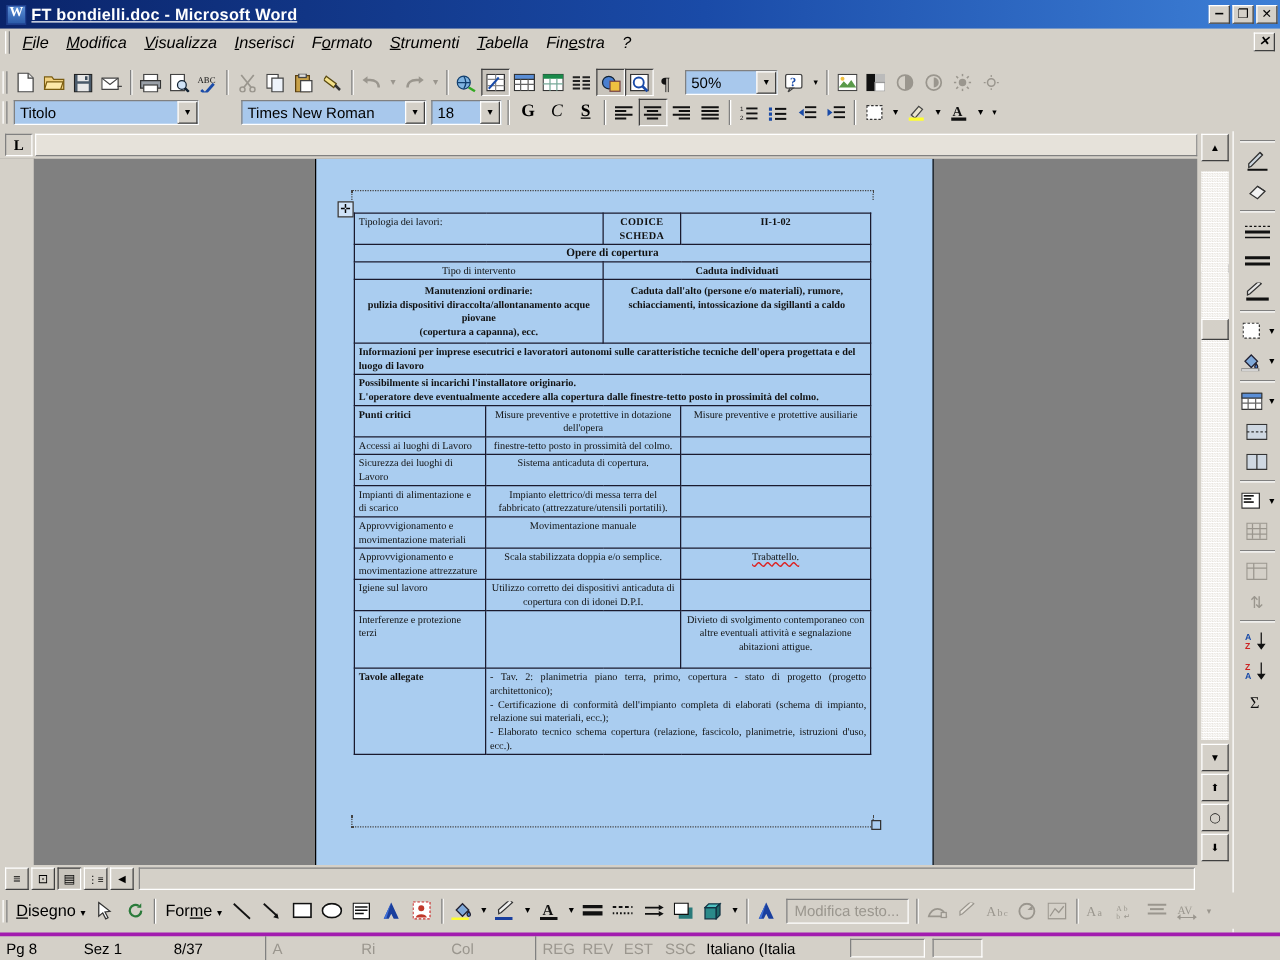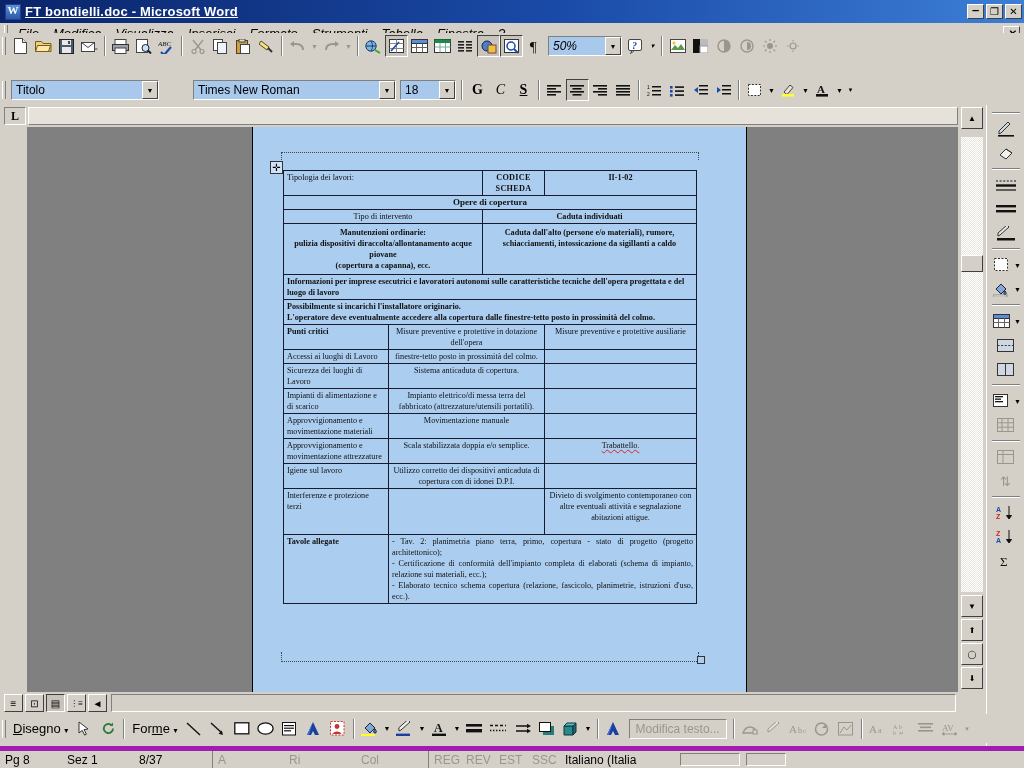--- a/index.html
+++ b/index.html
@@ -64,21 +64,21 @@
   .gripper {
     width: 4px; height: 18px; margin-right: 3px; flex: none;
     border-left: 1px solid #fff; border-right: 1px solid #808080;
   }
 
   
   .toolbar {
     position: absolute; left: 0; width: 1024px; height: 26px;
     background: #d4d0c8; display: flex; align-items: center; padding-left: 2px;
   }
-  #toolbar-standard { top: 33px; font-style: italic; }
+  #toolbar-standard { top: 53px; }
   #toolbar-formatting { top: 77px; }
   .tbsep { width: 2px; height: 20px; margin: 0 3px; flex: none;
     border-left: 1px solid #808080; border-right: 1px solid #fff; }
   .tbtn {
     width: 23px; height: 22px; flex: none; position: relative;
     display: flex; align-items: center; justify-content: center;
     font-size: 12px; color: #000; cursor: default; border: 1px solid transparent;
   }
   .tbtn.pressed { border-color: #404040 #fff #fff #404040; background: #c8c4bc; }
   .tbtn.dis { color: #9a968e; }
@@ -96,21 +96,21 @@
   .combo .val {
     flex: 1 1 auto; font-size: 12px; color: #000; padding-left: 4px;
     white-space: nowrap; overflow: hidden;
   }
   .combo .arw {
     width: 16px; height: 18px; flex: none; background: #d4d0c8;
     border: 1px solid; border-color: #fff #404040 #404040 #fff;
     display: flex; align-items: center; justify-content: center; font-size: 7px;
   }
   #combo-style { width: 148px; }
-  #combo-font  { width: 203px; margin-left: 32px; }
+  #combo-font  { width: 148px; margin-left: 32px; }
   #combo-size  { width: 56px; }
   #combo-zoom  { width: 74px; }
 
   
   .rulerrow {
     position: absolute; left: 0; top: 105px; width: 1024px; height: 22px;
     background: #d4d0c8;
   }
   .tabsel {
     position: absolute; left: 4px; top: 2px; width: 22px; height: 18px;
@@ -250,21 +250,21 @@
   .dbox {
     height: 20px; padding: 0 6px; margin: 0 3px; flex: none;
     background: #d4d0c8; border: 1px solid; border-color: #808080 #fff #fff #808080;
     display: flex; align-items: center; font-size: 12px; color: #9a968e; white-space: nowrap;
   }
 
   
   .statusbar {
     position: absolute; left: 0; top: 746px; width: 1024px; height: 22px;
     background: #d4d0c8; display: flex; align-items: stretch;
-    border-top: 5px solid #a21caf;
+    border-top: 3px solid #a21caf;
   }
   .scell {
     display: flex; align-items: center; font-size: 12px; color: #000;
     padding: 0 5px; white-space: nowrap;
   }
   .scell.dim { color: #9a968e; }
   .sgroup {
     display: flex; align-items: center; margin: 2px 0;
     border-left: 1px solid #808080; border-top: 1px solid #808080;
     border-right: 1px solid #fff; border-bottom: 1px solid #fff;

